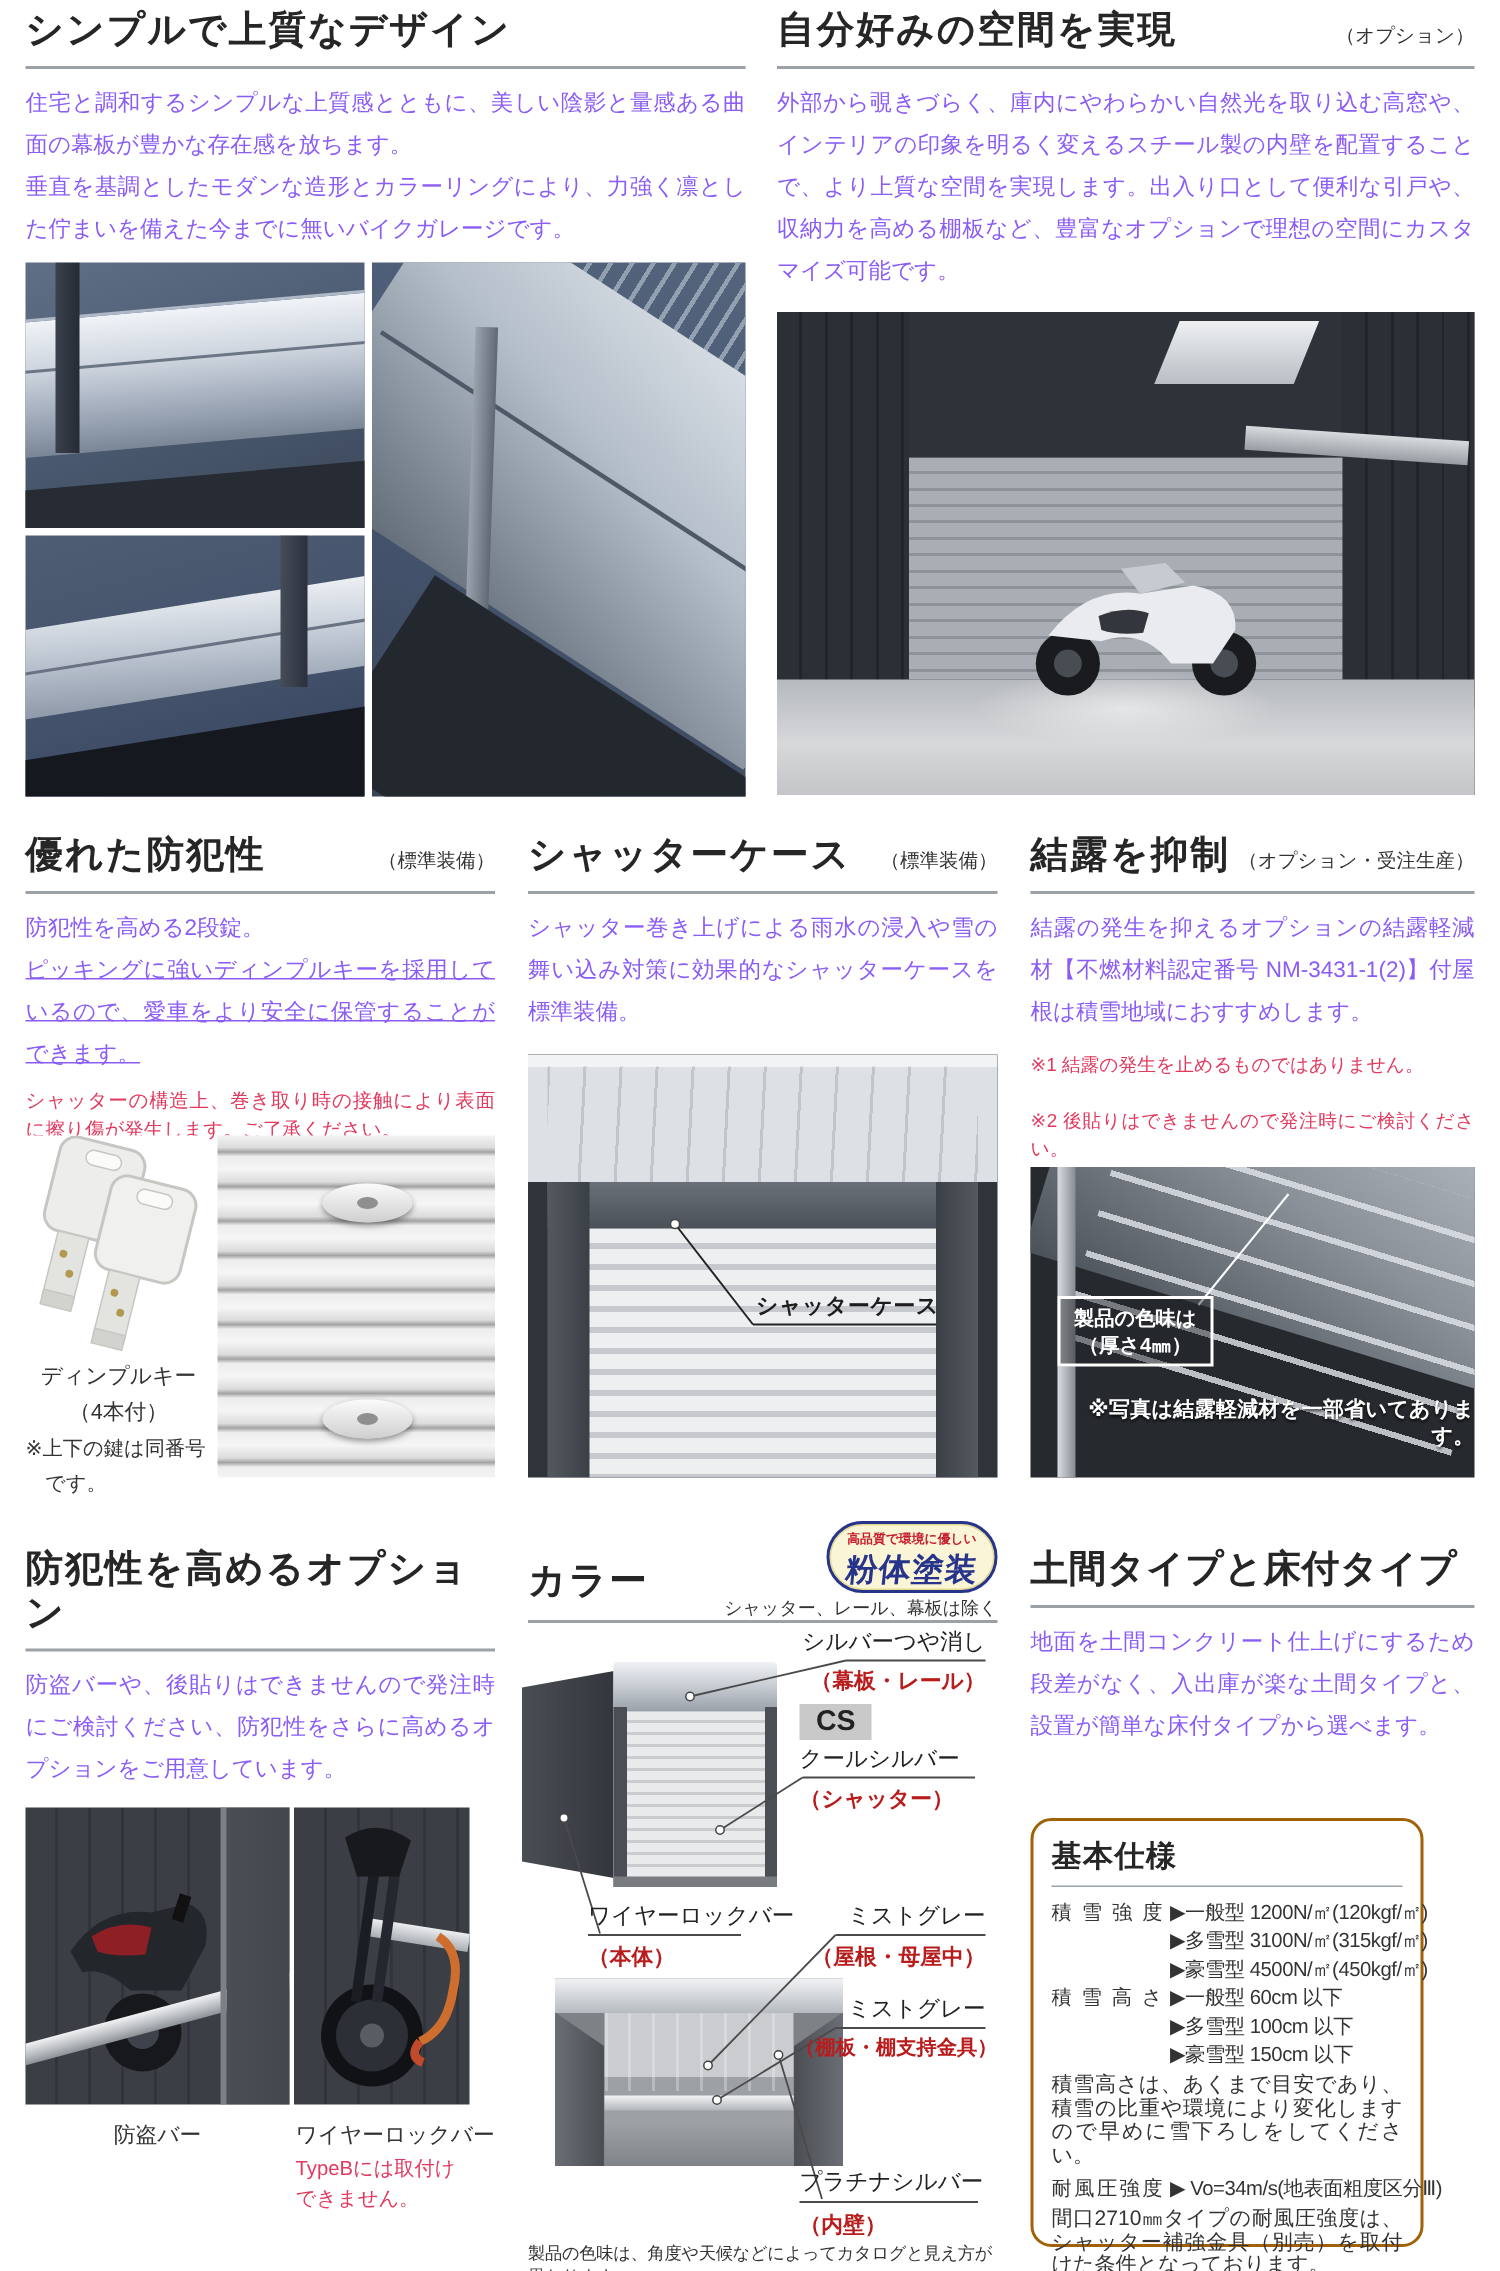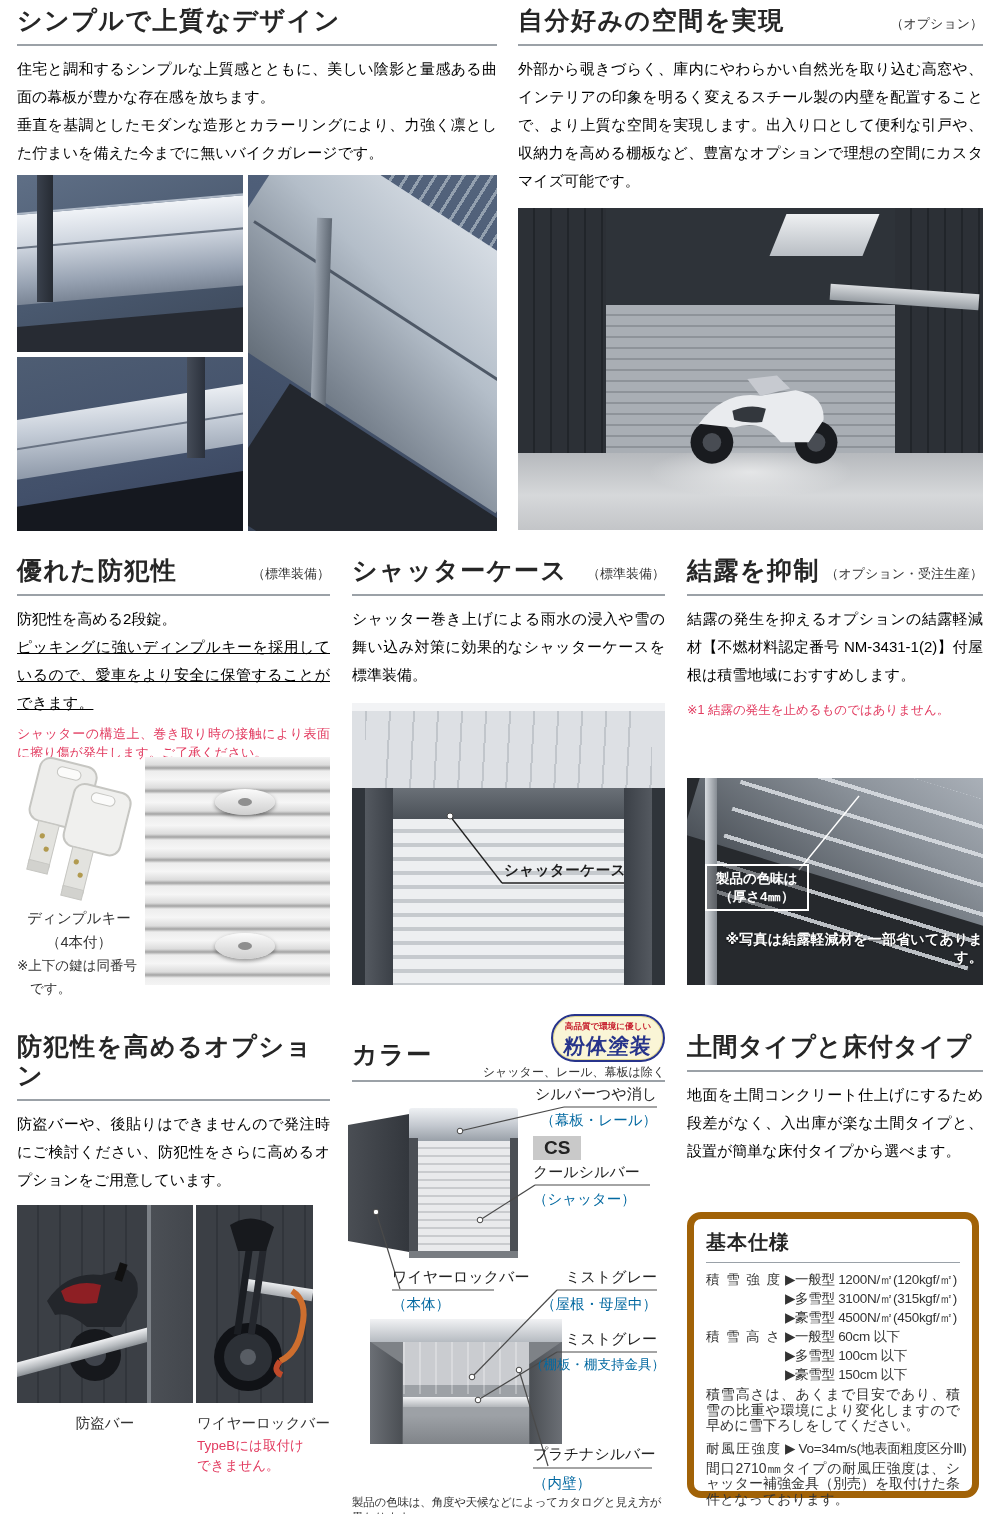--- a/index.html
+++ b/index.html
@@ -3,21 +3,21 @@
 <meta charset="utf-8">
 <style>
   * { margin:0; padding:0; box-sizing:border-box; }
   html,body { background:#fff; }
   body { width:1000px; height:1514px; position:relative; font-family:"Liberation Sans","DejaVu Sans",sans-serif; color:#333; }
   #canvas { position:relative; width:1000px; height:1514px; overflow:hidden; background:#fff; }
   .sec { position:absolute; }
   .title-row { display:flex; justify-content:space-between; align-items:flex-end; border-bottom:2px solid #9ba1a7; padding-bottom:9px; }
   .sec-title { font-size:25px; font-weight:bold; color:#262626; letter-spacing:1.5px; line-height:1.15; }
   .tag { font-size:13px; color:#333; white-space:nowrap; padding-bottom:2px; }
-  .body-text { font-size:15px; line-height:28px; text-align:justify; margin-top:9px; color:#000000; }
+  .body-text { font-size:15px; line-height:28px; text-align:justify; margin-top:9px; color:#8b5cf6; }
   .red { color:#e23a5f; }
   .note-red { font-size:13px; line-height:19px; margin-top:7px; text-align:justify; }
   .photo { position:absolute; overflow:hidden; }
   .caption { font-size:14.5px; color:#333; }
   svg.overlay { position:absolute; inset:0; width:100%; height:100%; pointer-events:none; }
 
   
   #design-photos { position:absolute; left:17px; top:175px; width:480px; height:356px; display:grid; grid-template-columns:226px 249px; grid-template-rows:177px 174px; gap:5px; }
   .pframe { position:relative; overflow:hidden; }
   .pA { background:linear-gradient(160deg,#5f6f86 0%,#49586e 55%,#3c4758 100%); }
@@ -87,21 +87,21 @@
 
   
   #sec-color { left:352px; top:1032px; width:313px; height:482px; }
   #color-title { position:absolute; left:0; top:8px; }
   #badge { position:absolute; right:0; top:-18px; width:114px; height:48px; border:2px solid #27348b; border-radius:24px; background:#faf5d6; text-align:center; padding-top:4px; box-shadow:inset 0 0 0 1px #e4d98e; }
   #badge .btop { font-size:9px; color:#c7202f; font-weight:bold; display:block; transform:scale(.95); }
   #badge .bmain { font-size:21px; color:#27348b; font-weight:bold; letter-spacing:1px; display:block; transform:skewX(-6deg); margin-top:-1px; }
   #badge-note { position:absolute; right:0; top:32px; font-size:12px; color:#333; }
   #color-hr { position:absolute; left:0; right:0; top:48px; height:2px; background:#9ba1a7; }
   .clabel { position:absolute; font-size:15px; color:#222; white-space:nowrap; }
-  .clabel-part { position:absolute; font-size:14.5px; color:#0369a1; white-space:nowrap; }
+  .clabel-part { position:absolute; font-size:14.5px; color:#b91c1c; white-space:nowrap;font-weight:bold; }
   #cs-chip { position:absolute; left:181px; top:104px; background:#c9c9c9; color:#222; font-size:19px; font-weight:bold; padding:1px 11px; }
   #color-note { position:absolute; left:0; top:463px; width:313px; font-size:11.5px; color:#333; letter-spacing:-.2px; }
 
   
   #garage3d { position:absolute; left:-4px; top:76px; width:170px; height:150px; }
   #garage3d .lface { position:absolute; left:0; top:4%; width:36%; height:92%; background:linear-gradient(90deg,#4a4e54,#33373d); clip-path:polygon(0 8%,100% 0,100% 100%,0 92%); }
   #garage3d .fascia { position:absolute; left:36%; top:0; width:64%; height:22%; background:linear-gradient(180deg,#eff1f4 0%,#c2c7ce 55%,#99a0a8 100%); border-radius:3px 3px 0 0; }
   #garage3d .shut { position:absolute; left:41%; right:5%; top:22%; bottom:5%; background:repeating-linear-gradient(180deg,#e9eaec 0 6px,#c9cbce 6px 8px); }
   #garage3d .postL { position:absolute; left:36%; top:20%; width:5%; bottom:0; background:#4b4f55; }
   #garage3d .postR { position:absolute; right:0; top:20%; width:5%; bottom:0; background:#4b4f55; }
@@ -110,21 +110,21 @@
   
   #interior-top { position:absolute; left:18px; top:287px; width:192px; height:125px; background:#7e8287; }
   #interior-top .roll { position:absolute; left:0; top:0; width:100%; height:18%; background:linear-gradient(180deg,#f1f2f4,#b6bbc1); }
   #interior-top .wedgeL { position:absolute; left:0; top:18%; width:17%; bottom:0; background:linear-gradient(90deg,#6b6f75,#4a4e53); clip-path:polygon(0 0,100% 22%,100% 100%,0 100%); }
   #interior-top .wedgeR { position:absolute; right:0; top:18%; width:17%; bottom:0; background:linear-gradient(270deg,#6b6f75,#4a4e53); clip-path:polygon(0 22%,100% 0,100% 100%,0 100%); }
   #interior-top .back { position:absolute; left:17%; right:17%; top:18%; bottom:0; background:linear-gradient(180deg,#caccd0 0 42%,#9da1a6 42% 72%,#808489 100%); }
   #interior-top .stripes { position:absolute; left:17%; right:17%; top:18%; height:42%; background:repeating-linear-gradient(90deg,rgba(255,255,255,.28) 0 2px,transparent 2px 16px); }
   #interior-top .shelfbar { position:absolute; left:17%; right:17%; top:62%; height:8%; background:linear-gradient(180deg,#f3f4f6,#b2b6ba); }
 
   
-  #spec-box { position:absolute; left:0; top:180px; width:292px; height:286px; border:7px solid #a16207; border-radius:14px; padding:10px 12px 7px; background:#fff; }
+  #spec-box { position:absolute; left:0; top:180px; width:262px; height:286px; border:2px solid #a16207; border-radius:14px; padding:10px 12px 7px; background:#fff; }
   #spec-title { font-size:20px; font-weight:bold; color:#262626; letter-spacing:1px; padding-bottom:6px; border-bottom:1px solid #9aa1a8; margin-bottom:7px; }
   .spec-row { display:flex; gap:5px; line-height:19px; }
   .spec-label { display:inline-block; width:74px; flex:0 0 74px; font-size:13.5px; text-align:justify; text-align-last:justify; }
   .spec-val { font-size:13.5px; white-space:nowrap; letter-spacing:-.3px; }
   .spec-note { font-size:14px; line-height:15.5px; margin:3px 0 5px; text-align:justify; }
 </style>
 </head>
 <body>
 
 <div id="canvas">
@@ -255,20 +255,21 @@
     </div>
   </div>
 
   <div class="sec" style="left:687px; top:556px; width:296px; height:470px;">
     <div class="title-row">
       <h2 class="sec-title">結露を抑制</h2>
       <span class="tag">（オプション・受注生産）</span>
     </div>
     <p class="body-text">結露の発生を抑えるオプションの結露軽減材【不燃材料認定番号 NM-3431-1(2)】付屋根は積雪地域におすすめします。</p>
     <p class="note-red red" style="margin-top:12px; font-size:12.5px;">※1 結露の発生を止めるものではありません。</p>
+    <p class="note-red red" style="margin-top:18px; font-size:12.5px;">※2 後貼りはできませんので発注時にご検討ください。</p>
 
     <div class="photo" id="cond-photo">
       <div class="roof"></div>
       <div class="beams"></div>
       <div class="edge"></div>
       <svg class="overlay" viewBox="0 0 296 207" preserveAspectRatio="none">
         <line x1="112" y1="92" x2="172" y2="18" stroke="#fff" stroke-width="1.4"></line>
       </svg>
       <div id="cond-label">
         <div>製品の色味は</div>

